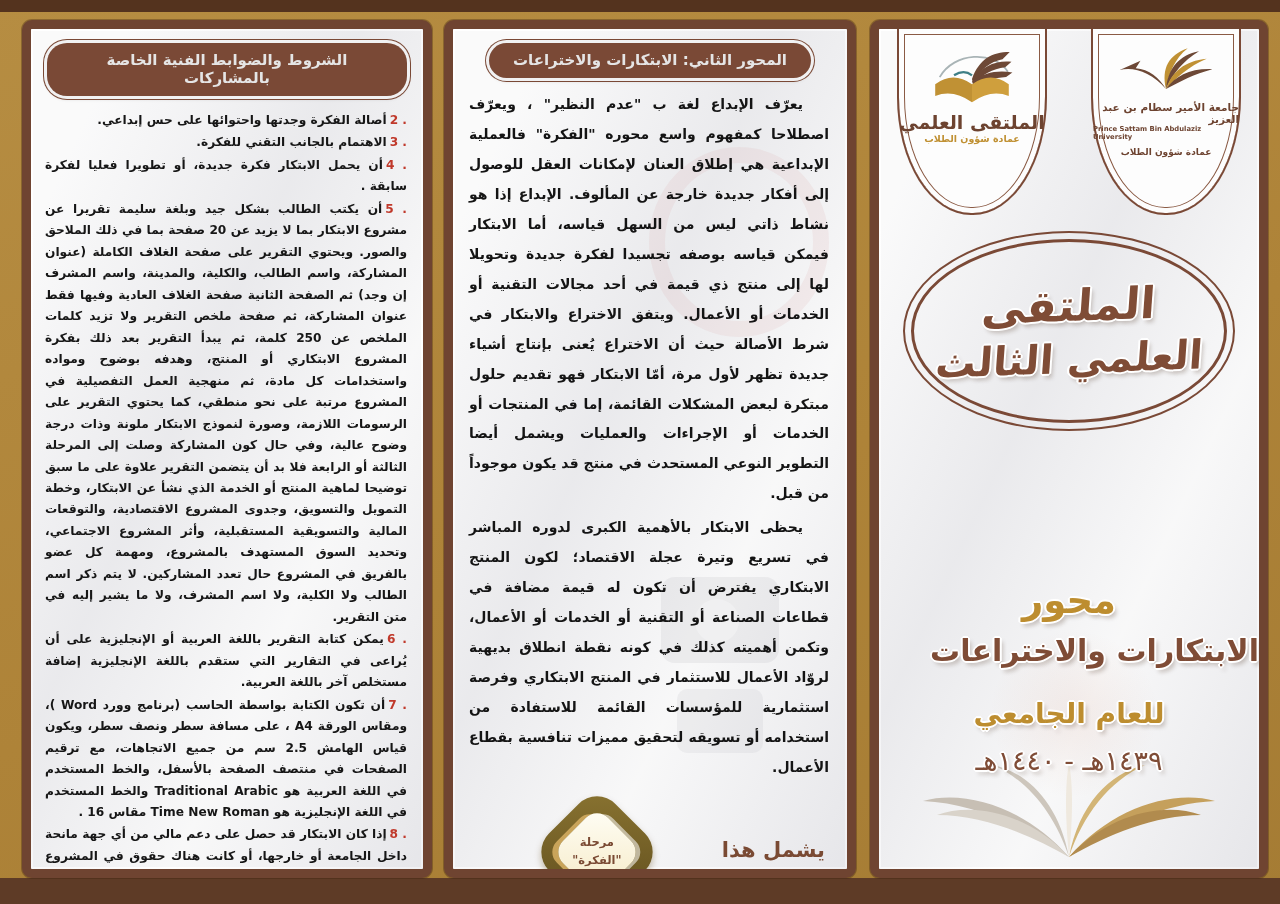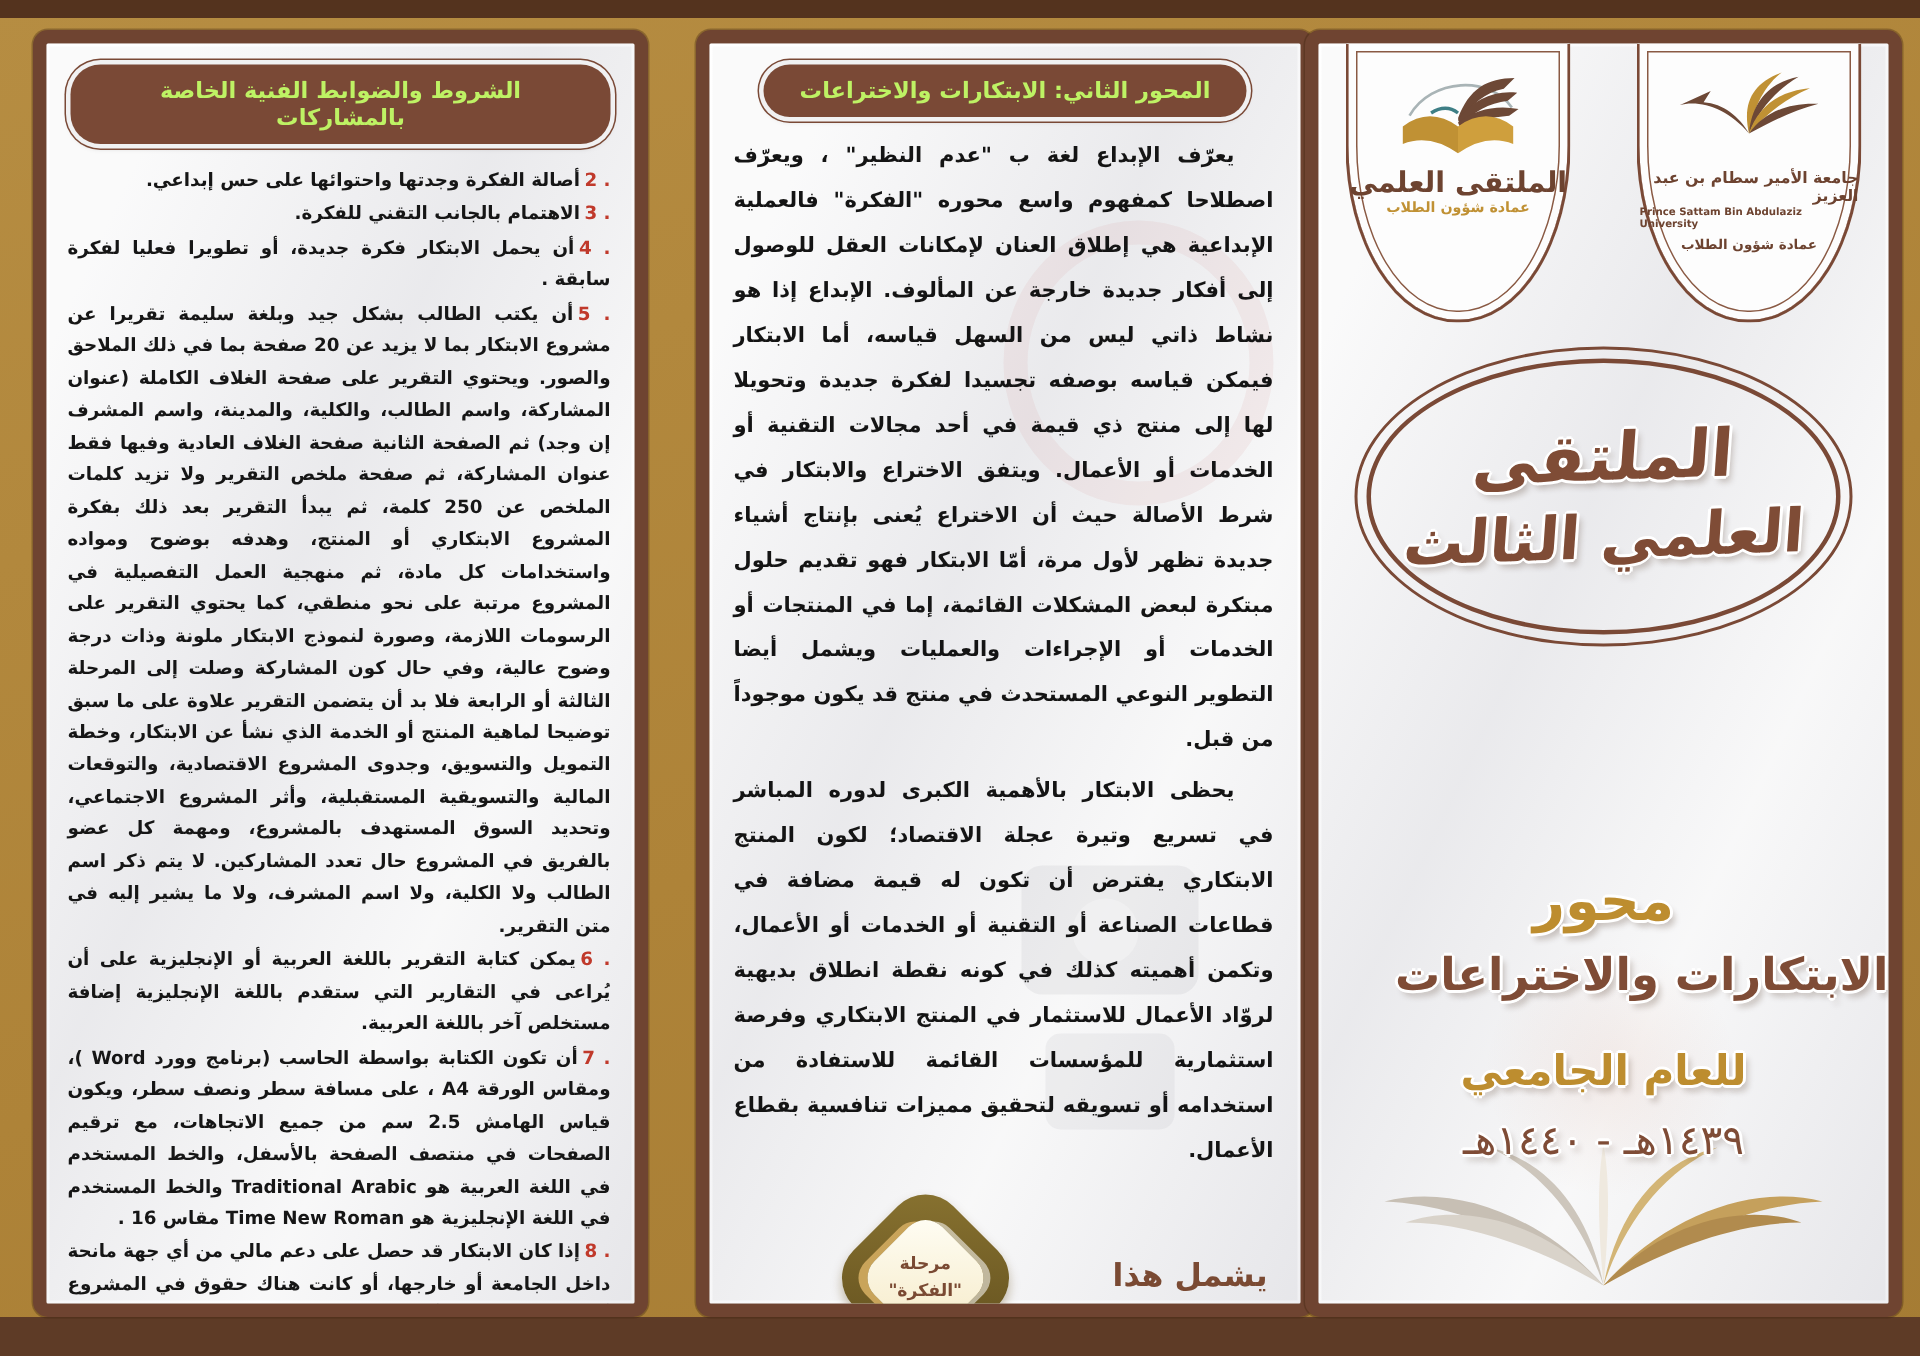--- a/index.html
+++ b/index.html
@@ -12,25 +12,25 @@
 
   .panel { position:absolute; top:20px; height:858px; background:#f1f1f2;
            border:9px solid #6f4431; border-radius:10px;
            box-shadow: inset 0 0 0 2px #ffffff, 0 0 0 1px rgba(60,35,15,.35);
            overflow:hidden; }
   .panel::before { content:""; position:absolute; inset:0; pointer-events:none;
            background:
             linear-gradient(115deg, rgba(255,255,255,.65) 12%, rgba(215,215,222,.28) 42%, rgba(255,255,255,.5) 68%, rgba(205,205,214,.3) 100%);
   }
   .panel-left  { left:22px;  width:410px; }
-  .panel-mid   { left:464px; width:412px; }
+  .panel-mid   { left:444px; width:412px; }
   .panel-right { left:870px; width:398px; }
 
   .pill { position:relative; z-index:2; margin:14px auto 10px; width:fit-content; max-width:92%;
-          background:#7a4936; color:#bef264; font-weight:bold; font-size:15px;
+          background:#7a4936; color:#e5e5e5; font-weight:bold; font-size:15px;
           padding:8px 24px 9px; border-radius:20px; text-align:center; direction:rtl;
           box-shadow: 0 0 0 3px #f1f1f2, 0 0 0 4px #7a4936, 0 2px 4px rgba(0,0,0,.25); }
 
   
   .cond-list { position:relative; z-index:2; direction:rtl; padding:4px 16px 8px 14px;
                font-size:12.2px; font-weight:bold; color:#161616;
                line-height:1.76; text-align:justify; }
   .cond-item { margin-bottom:1px; }
   .num { color:#c0392b; direction:ltr; unicode-bidi:isolate; padding-left:3px; }
 
@@ -68,21 +68,21 @@
 
   
   .arch { position:absolute; top:0; width:150px; height:186px; background:#fdfdfd;
           border:2px solid #7a4936; border-top:none;
           border-radius:0 0 74px 74px / 0 0 118px 118px;
           box-shadow: inset 0 0 0 5px #fdfdfd, inset 0 0 0 6px #8a5a44;
           display:flex; flex-direction:column; align-items:center; padding-top:14px; z-index:3; }
   .arch-left { left:18px; } .arch-right { right:18px; }
   .arch-title { font-size:19px; font-weight:bold; color:#6d4330; direction:rtl; margin-top:-2px;text-align:right; }
   .arch-sub { font-size:9.5px; font-weight:bold; color:#c09134; direction:rtl; }
-  .uni-ar { font-size:10.5px; font-weight:bold; color:#6d4330; direction:rtl; margin-top:12px; }
+  .uni-ar { font-size:10.5px; font-weight:bold; color:#6d4330; direction:rtl; margin-top:0; }
   .uni-en { font-size:6.8px; font-weight:bold; color:#6d4330; }
   .uni-dept { font-size:9px; font-weight:bold; color:#6d4330; direction:rtl; margin-top:6px; }
 
   .badge { position:absolute; top:202px; left:50%; transform:translateX(-50%);
            width:332px; height:200px; border:2px solid #7a4936; border-radius:50%;
            display:flex; flex-direction:column; align-items:center; justify-content:center; z-index:2; }
   .badge::before { content:""; position:absolute; inset:6px; border:3px solid #7a4936; border-radius:50%; }
   .ow { text-shadow: -2px 0 0 #fff, 2px 0 0 #fff, 0 -2px 0 #fff, 0 2px 0 #fff,
         -1px -1px 0 #fff, 1px -1px 0 #fff, -1px 1px 0 #fff, 1px 1px 0 #fff, 3px 4px 4px rgba(60,30,10,.25); }
   .badge-l1 { font-size:44px; font-weight:bold; color:#7f4c36; direction:rtl;

